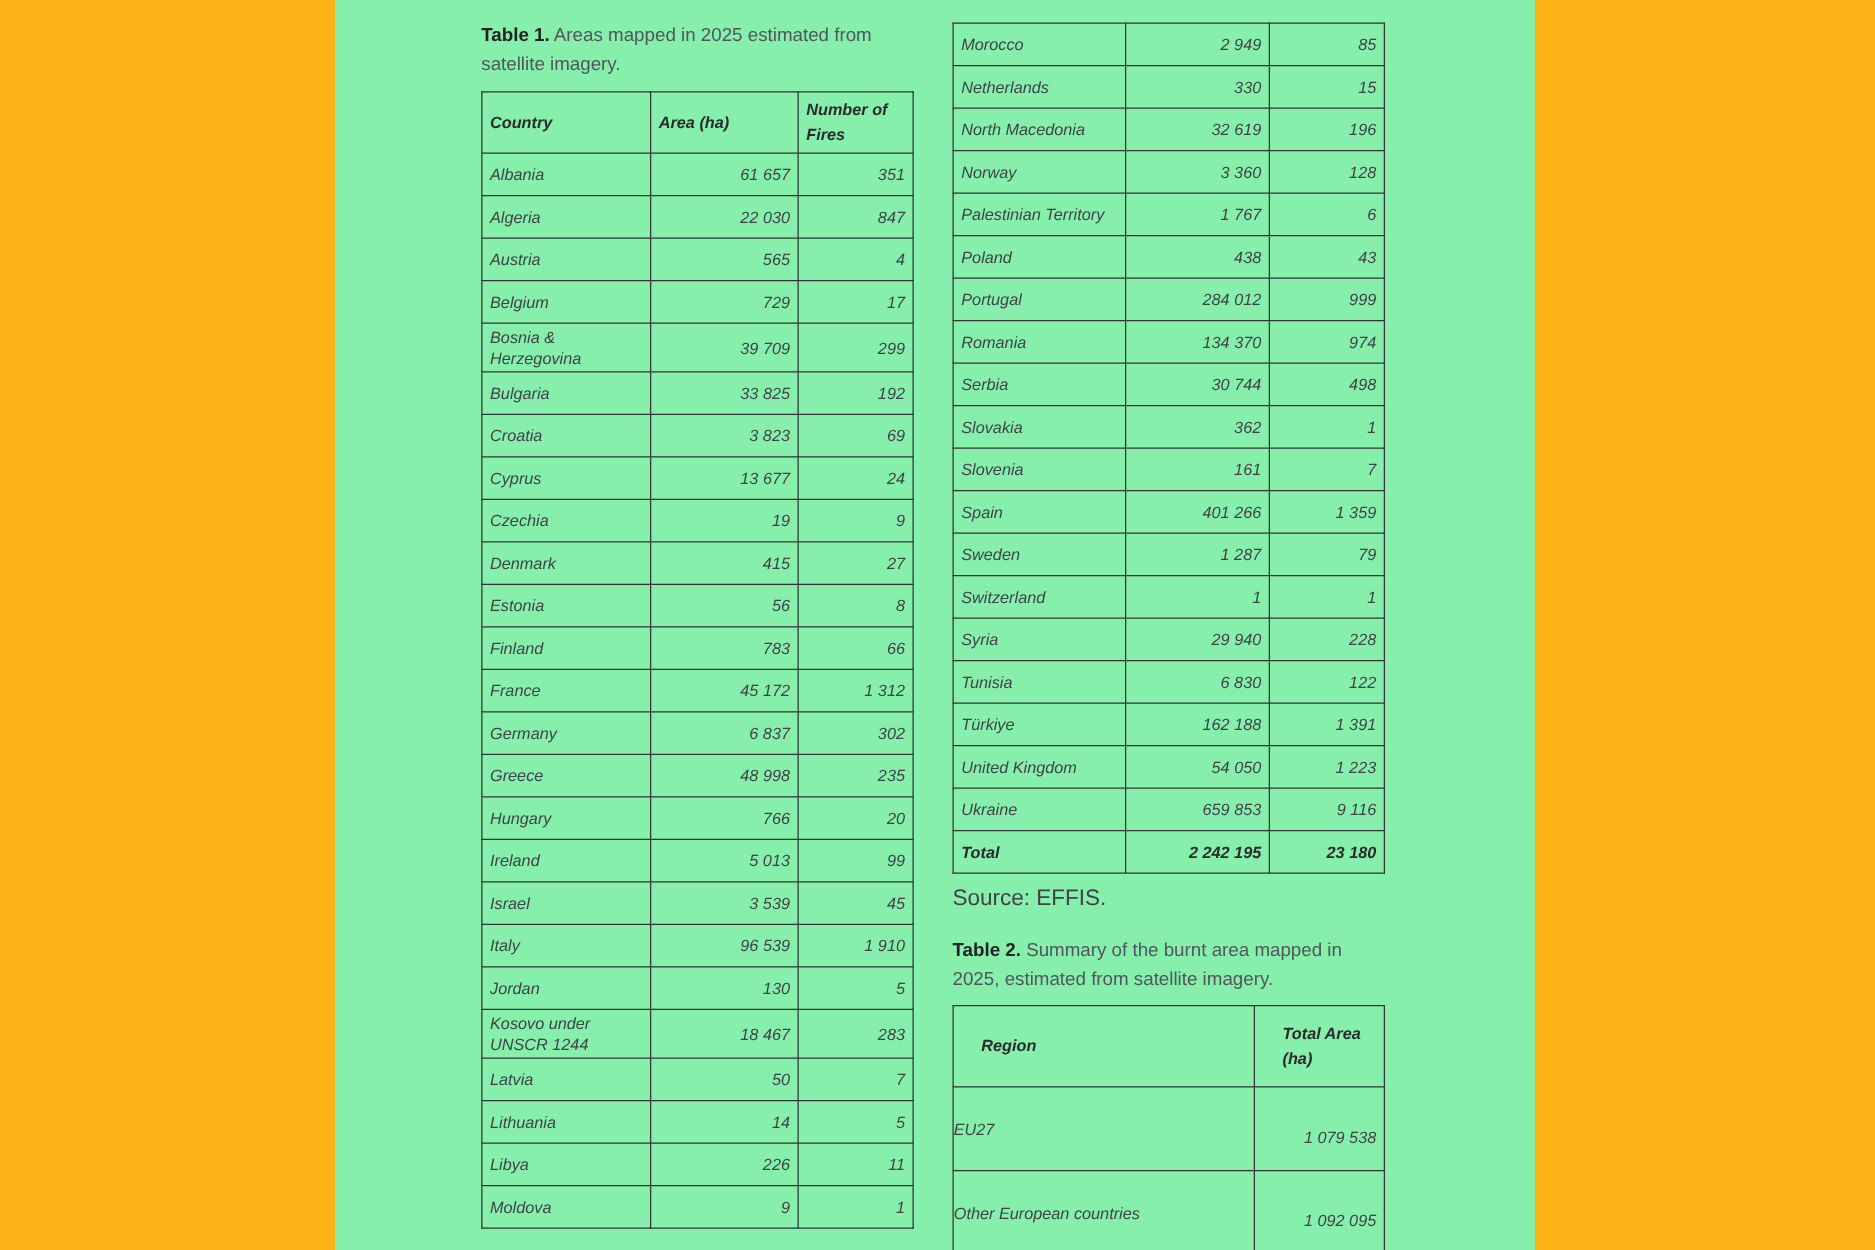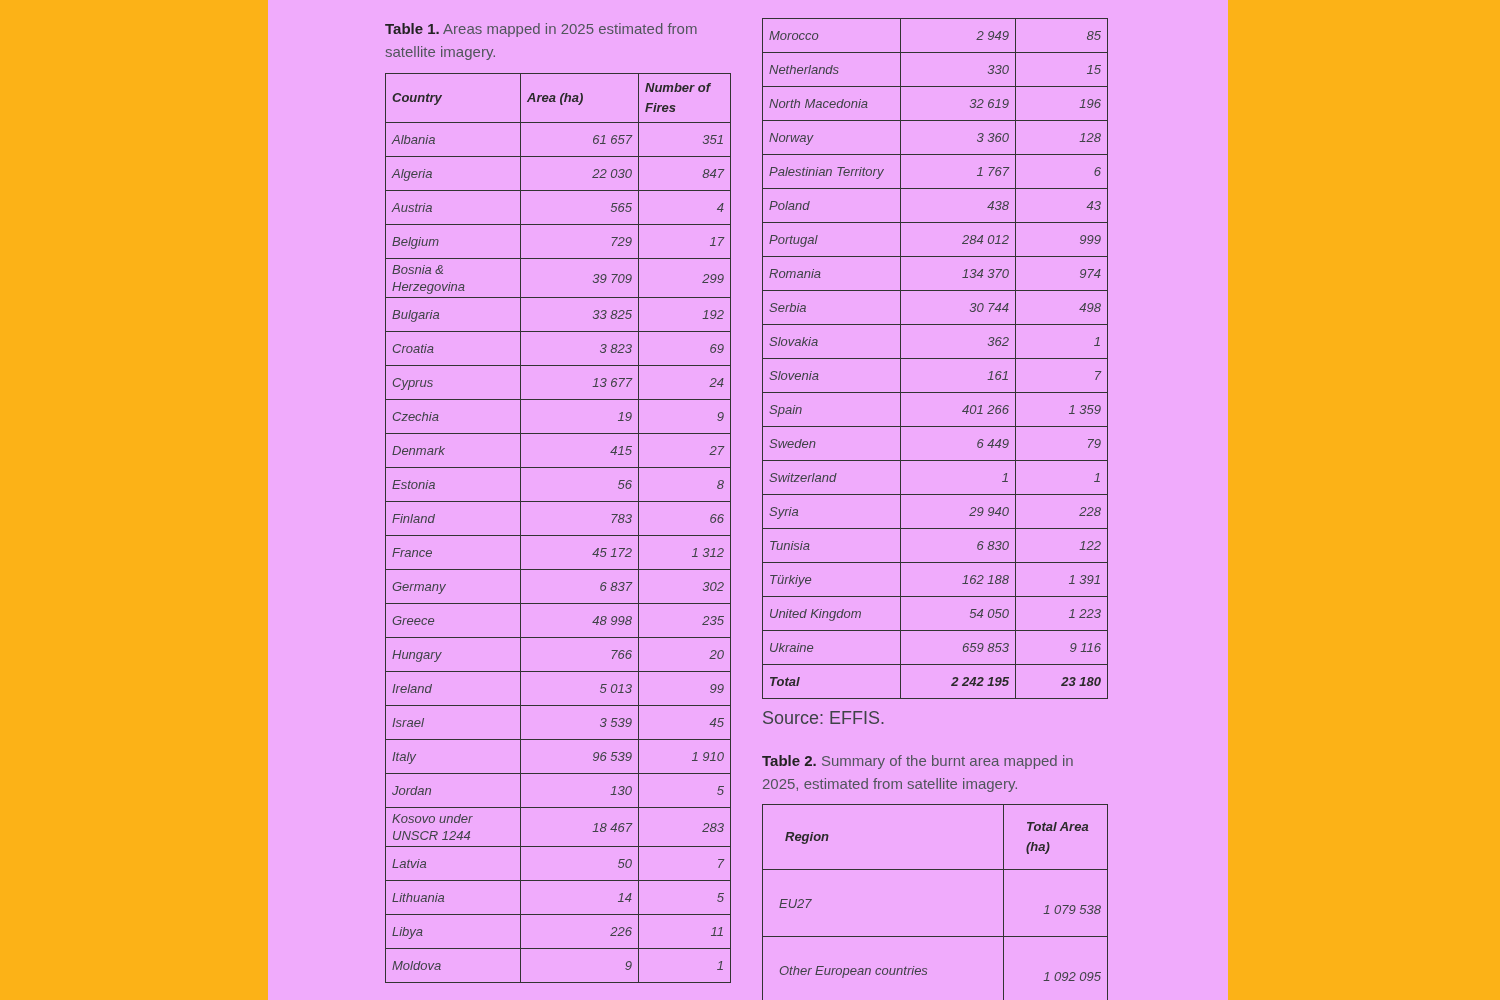--- a/index.html
+++ b/index.html
@@ -1,21 +1,21 @@
 <!DOCTYPE html>
 <html><head>
 <meta charset="utf-8">
 <style>
   html, body { margin: 0; padding: 0; background: #ffffff; }
   .viewport {
     position: relative;
     width: 1500px;
     height: 1000px;
     overflow: hidden;
-    background: #f0abfc;
+    background: #86efac;
     font-family: "Liberation Sans", sans-serif;
     color: #3f4347;
   }
   .band { position: absolute; top: 0; height: 1000px; }
   .band-left  { left: 0; width: 268px; }
   .band-right { left: 1228px; width: 272px; }
 
   .col { position: absolute; }
   .col-left  { left: 385px; top: 17px; width: 346px; }
   .col-right { left: 762px; top: 18px; width: 346px; }
@@ -60,21 +60,21 @@
     white-space: nowrap;
   }
   tr.bold-row td { font-weight: bold; color: #2b2b2b; margin-left: 16px; }
 
   table.table2 th { height: 60px; padding-left: 22px; }
   table.table2 td { height: 46px; }
   table.table2 td.num {
     vertical-align: bottom;
     padding-bottom: 18px;
   }
-  table.table2 td.label-cell { padding-left: 16px; }
+  table.table2 td.label-cell { padding-left: 0; }
 
   .source {
     margin: 9px 0 0 0;
     font-size: 18px;
     color: #3f4347;
   }
   .src-t1 { margin-bottom: 0; }
 </style>
 </head>
 <body>
@@ -293,21 +293,21 @@
             <td class="num">161</td>
             <td class="num">7</td>
           </tr>
           <tr>
             <td>Spain</td>
             <td class="num">401 266</td>
             <td class="num">1 359</td>
           </tr>
           <tr>
             <td>Sweden</td>
-            <td class="num">6 449</td>
+            <td class="num">1 287</td>
             <td class="num">79</td>
           </tr>
           <tr>
             <td>Switzerland</td>
             <td class="num">1</td>
             <td class="num">1</td>
           </tr>
           <tr>
             <td>Syria</td>
             <td class="num">29 940</td>

